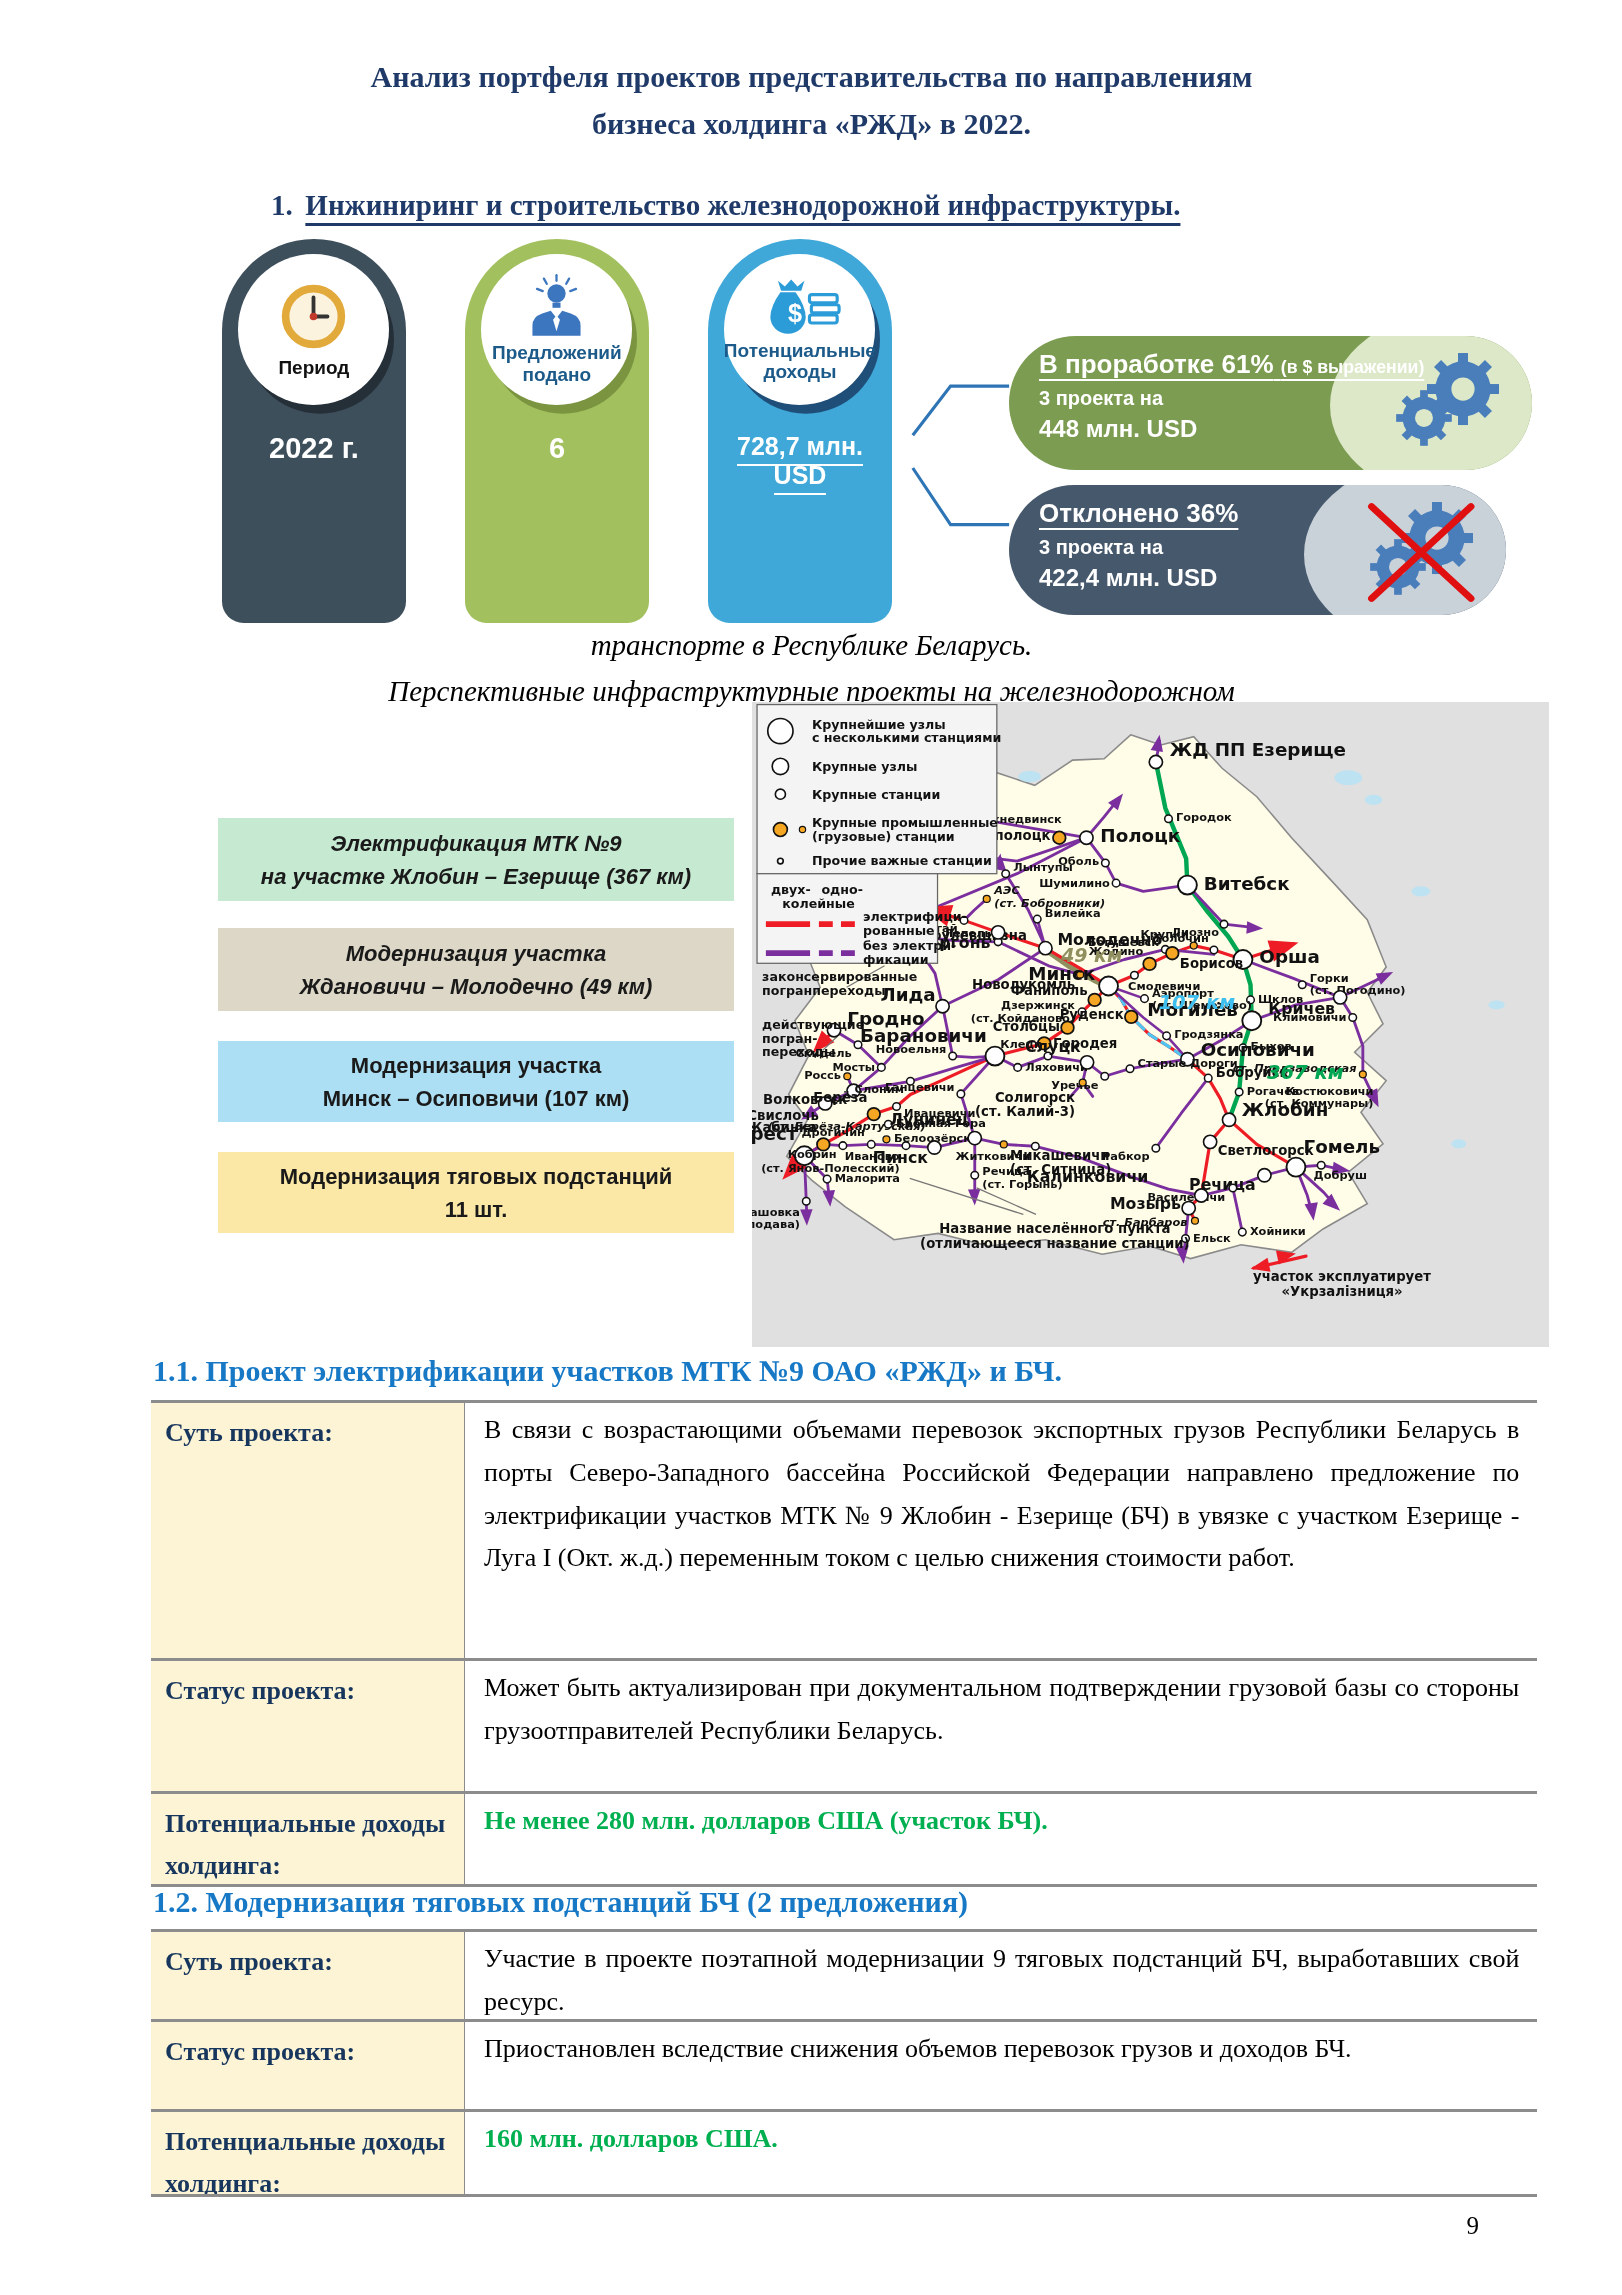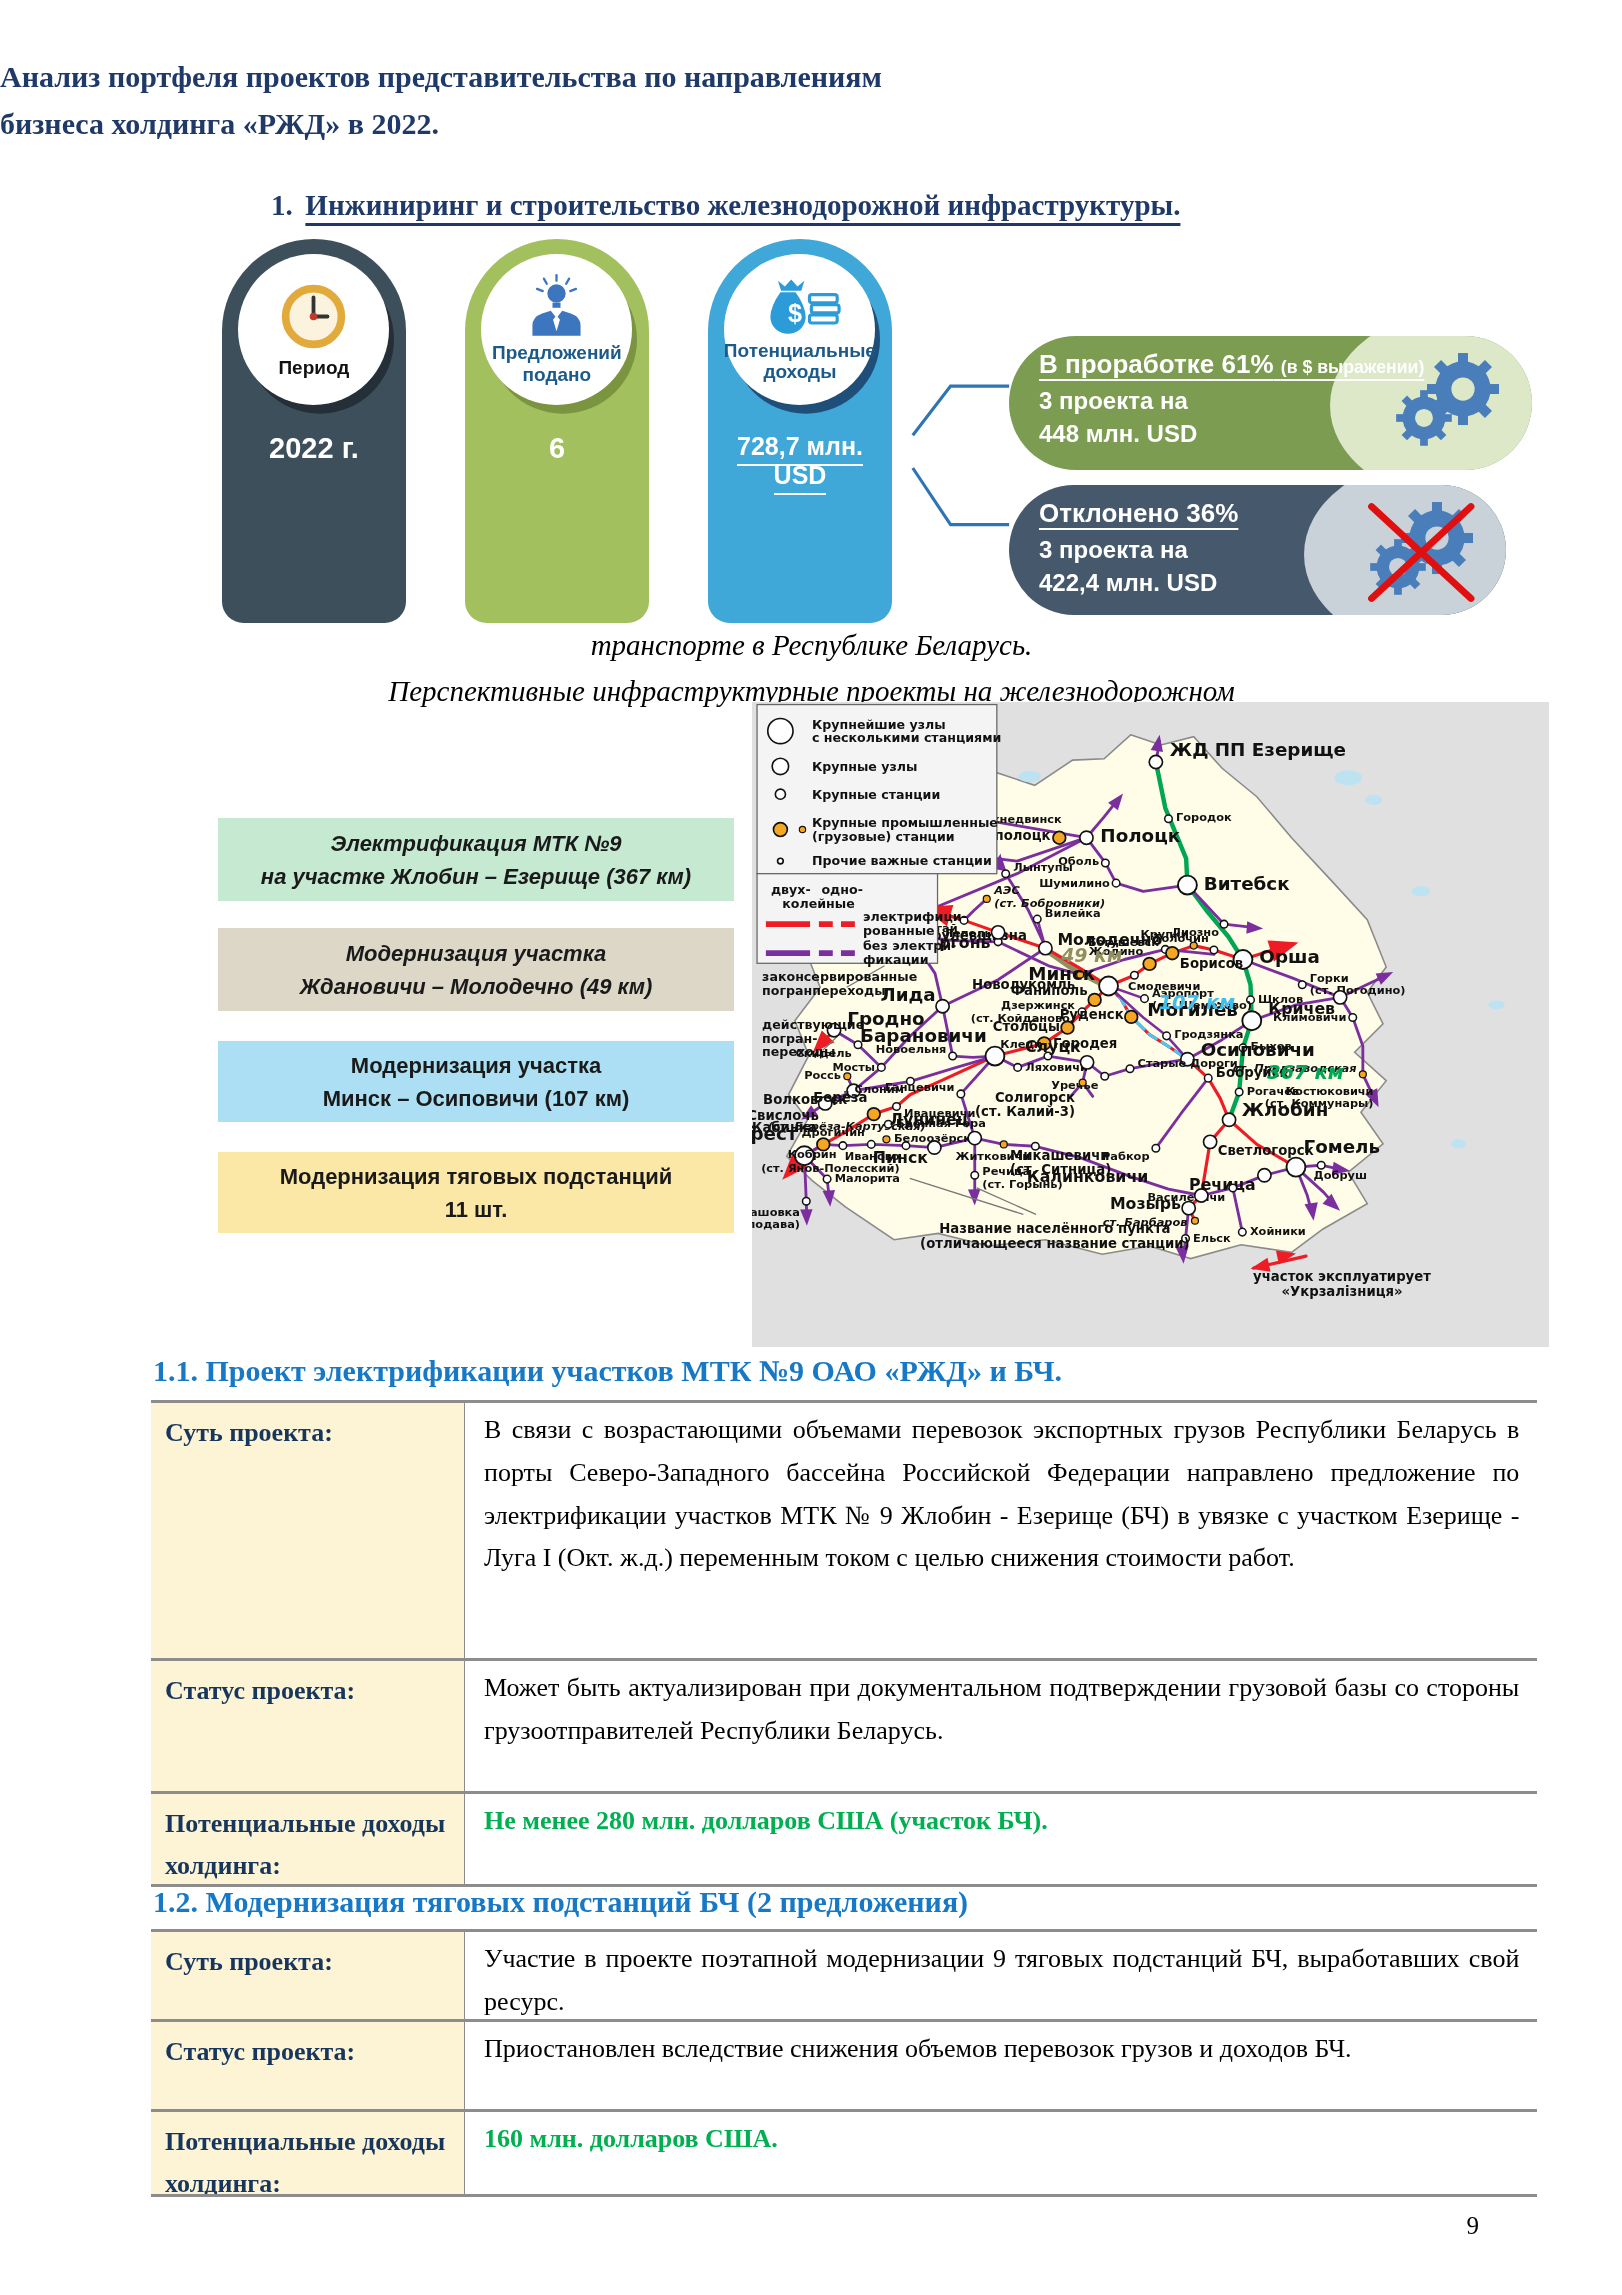--- a/index.html
+++ b/index.html
@@ -1,39 +1,39 @@
 <!DOCTYPE html>
 <html style="font-size:10px"><head>
 <meta charset="utf-8">
 <style>
   html,body{margin:0;padding:0;background:#888;}
   .page{position:relative;width:1623px;height:2295px;background:#fff;margin:0 auto;
         font-family:"Liberation Serif",serif;overflow:hidden;}
   
-  .title{position:absolute;top:54px;left:0;right:0;
+  .title{position:absolute;top:54px;left:0;right:0;text-align:center;
          font-size:30px;font-weight:bold;color:#1F3A68;line-height:1.55;}
   .sec1{position:absolute;top:189px;left:271px;font-size:29px;font-weight:bold;color:#1F3A68;}
   .sec1 .u{text-decoration:underline;text-decoration-thickness:2.5px;text-underline-offset:7.6px;margin-left:12.6px;}
   .h-blue{position:absolute;left:153px;font-size:30px;font-weight:bold;color:#1779C6;white-space:nowrap;}
   
   .card{position:absolute;top:239px;width:184px;height:384px;border-radius:92px 92px 21.5px 21.5px;}
   .card .disc{position:absolute;top:15px;left:16.4px;width:151px;height:151px;background:#fff;border-radius:50%;
               display:flex;flex-direction:column;align-items:center;justify-content:center;text-align:center;z-index:2;}
   .card .lbl{font-family:"Liberation Sans",sans-serif;font-weight:bold;font-size:19px;line-height:1.12;margin-top:5px;}
   .card .val{position:absolute;top:193px;left:0;right:0;text-align:center;
              font-family:"Liberation Sans",sans-serif;font-weight:bold;font-size:29px;color:#fff;}
   .card .val .un{border-bottom:2.5px solid #fff;padding-bottom:3.8px;}
   
   .pill{position:absolute;left:1009px;border-radius:67px;overflow:hidden;
         font-family:"Liberation Sans",sans-serif;color:#fff;}
   .pill .cap{position:absolute;right:-50px;top:-25px;width:252px;height:189px;border-radius:50%;z-index:1;}
   .pill .txt{position:relative;z-index:2;padding:12.6px 0 0 30px;}
   .pill .t1{font-size:26px;font-weight:bold;text-decoration:underline;text-decoration-thickness:1.9px;text-underline-offset:5.7px;}
   .pill .t1 .note{font-size:17.7px;font-weight:bold;}
-  .pill .t2{font-size:24px;font-weight:bold;margin-top:7.6px;}
+  .pill .t2{font-size:20px;font-weight:bold;margin-top:7.6px;}
   .pill .t3{font-size:24px;font-weight:bold;margin-top:5px;}
   .pill svg.gears{position:absolute;right:26.5px;top:14px;z-index:3;}
   .conn{position:absolute;left:903px;top:366px;z-index:1;}
   
   .subtitle{position:absolute;top:622px;left:0;right:0;text-align:center;
             font-size:29px;font-style:italic;color:#000;line-height:1.6;}
   
   .sbox{position:absolute;left:218px;width:516px;display:flex;flex-direction:column;align-items:center;justify-content:center;
         font-family:"Liberation Sans",sans-serif;font-weight:bold;font-size:22px;line-height:1.5;color:#1a1a1a;text-align:center;}
   .sbox.it{font-style:italic;}

